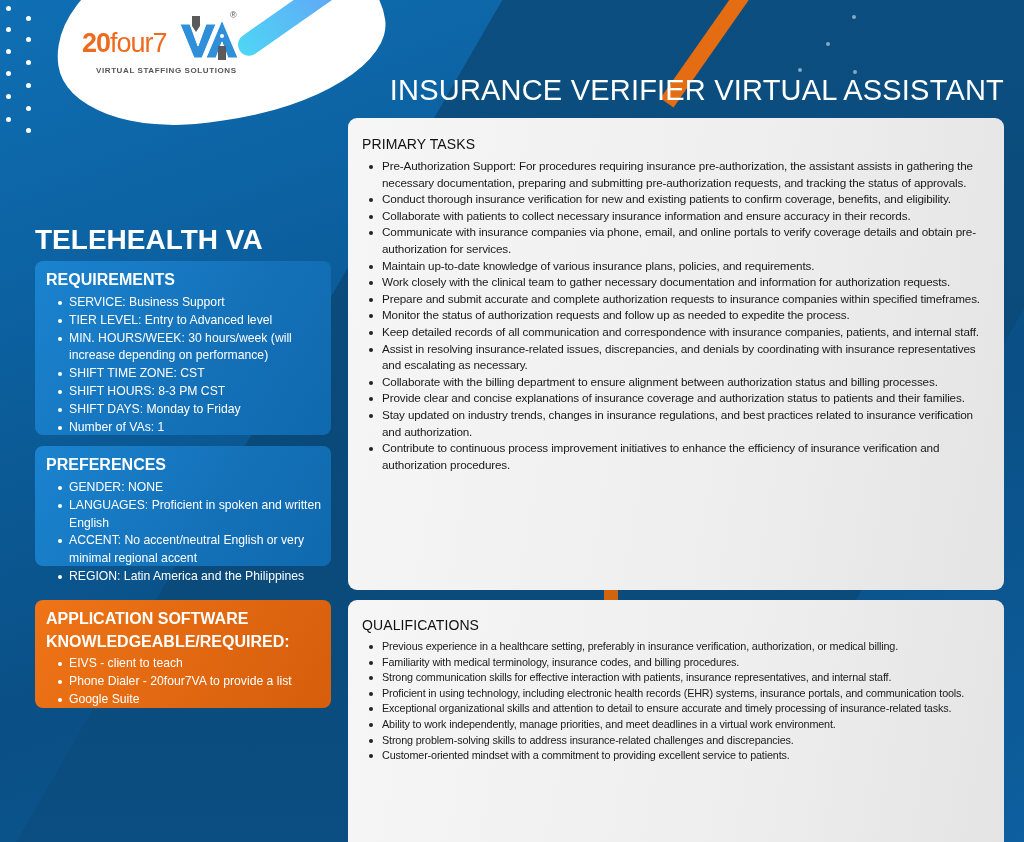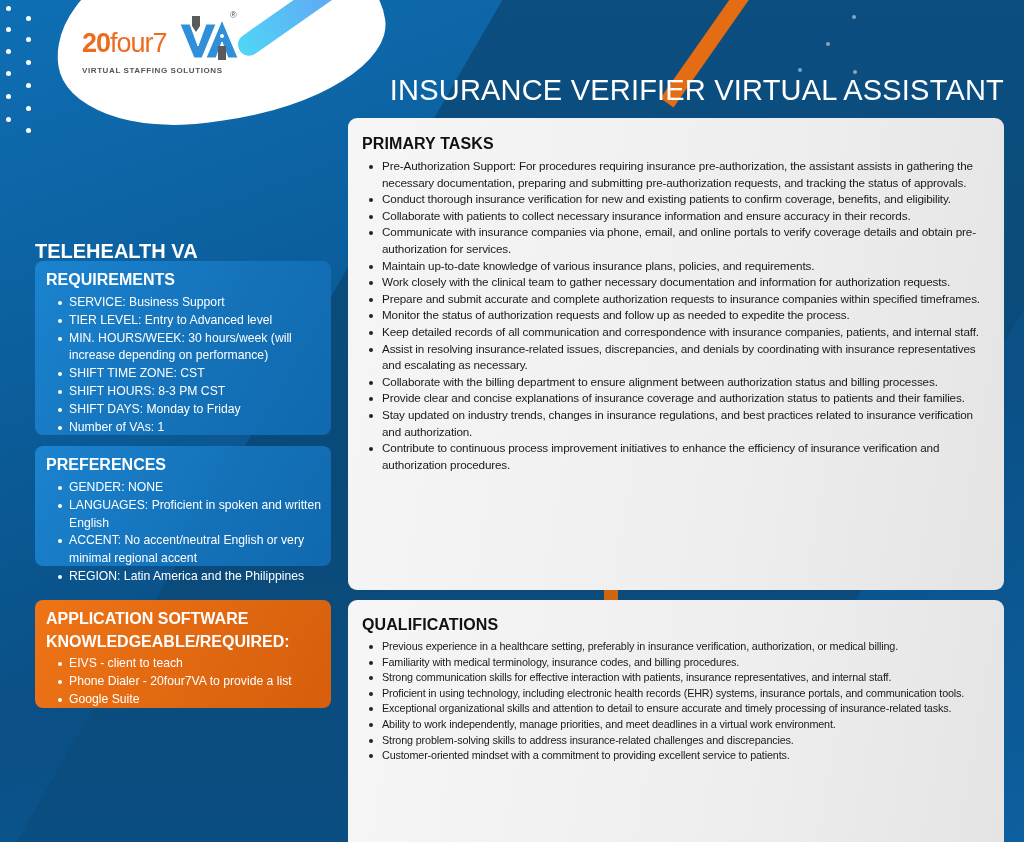--- a/index.html
+++ b/index.html
@@ -41,30 +41,30 @@
   .dots { position: absolute; left: 6px; top: 6px; }
   .dot { position: absolute; width: 5px; height: 5px; background: #fff; border-radius: 50%; }
   .star { position: absolute; width: 4px; height: 4px; background: rgba(255,255,255,0.5); border-radius: 50%; }
 
   .logo { position: absolute; left: 82px; top: 16px; width: 160px; height: 62px; }
   .logo-text { position: absolute; left: 0; top: 12px; font-size: 27px; font-weight: bold; letter-spacing: -1px; }
   .logo-20 { color: #ee6b1e; }
   .logo-four { color: #ee6b1e; font-weight: normal; }
   .logo-va { position: absolute; left: 96px; top: 0; width: 62px; height: 44px; }
   .logo-reg { position: absolute; left: 148px; top: -6px; font-size: 9px; color: #555; }
-  .logo-tagline { position: absolute; left: 0; top: 50px; font-size: 8px; font-weight: bold; color: #555; letter-spacing: 0.6px; white-space: nowrap; }
+  .logo-tagline { position: absolute; left: 14px; top: 50px; font-size: 8px; font-weight: bold; color: #555; letter-spacing: 0.6px; white-space: nowrap; }
 
   .main-title {
     position: absolute; right: 20px; top: 74px;
     font-size: 29px; font-weight: normal; color: #ffffff; letter-spacing: 0.2px;
     white-space: nowrap;
   }
   .section-title-left {
-    position: absolute; left: 35px; top: 240px;
-    font-size: 20px; font-weight: bold; color: #ffffff;
+    position: absolute; left: 35px; top: 224px;
+    font-size: 28px; font-weight: bold; color: #ffffff;
   }
 
   .card {
     position: absolute; border-radius: 8px; color: #ffffff;
   }
   .card-blue { background: linear-gradient(120deg, #1b83cf 0%, #1471b8 60%, #1069ae 100%); }
   .card-orange { background: linear-gradient(120deg, #ef7417 0%, #d65e0c 100%); }
   .card h3 { font-size: 16px; font-weight: bold; margin-bottom: 3px; line-height: 22px; }
   .card ul { list-style: none; }
   .card li {
@@ -73,21 +73,21 @@
   .card li::before {
     content: ""; position: absolute; left: 23px; top: 7px; width: 4px; height: 4px;
     background: #fff; border-radius: 50%;
   }
 
   .panel {
     position: absolute; left: 348px; width: 656px; border-radius: 9px;
     background: linear-gradient(100deg, #f6f6f6 0%, #eeeeee 60%, #e4e4e4 100%);
     color: #1a1a1a; padding: 16px 14px 12px 14px;
   }
-  .panel h2 { font-size: 16px; font-weight: bold; color: #111; line-height: 20px; margin-bottom: 4px; letter-spacing: 0.1px; }
+  .panel h2 { font-size: 14px; font-weight: normal; color: #111; line-height: 20px; margin-bottom: 4px; letter-spacing: 0.1px; }
   .panel ul { list-style: none; }
   .panel li { position: relative; padding-left: 20px; }
   .panel li::before {
     content: ""; position: absolute; left: 7px; width: 4px; height: 4px;
     background: #222; border-radius: 50%;
   }
   .tasks li { font-size: 11.7px; line-height: 16.6px; letter-spacing: -0.15px; }
   .tasks li::before { top: 7px; }
   .quals li { font-size: 10.8px; line-height: 15.6px; letter-spacing: -0.15px; }
   .quals li::before { top: 6px; }

